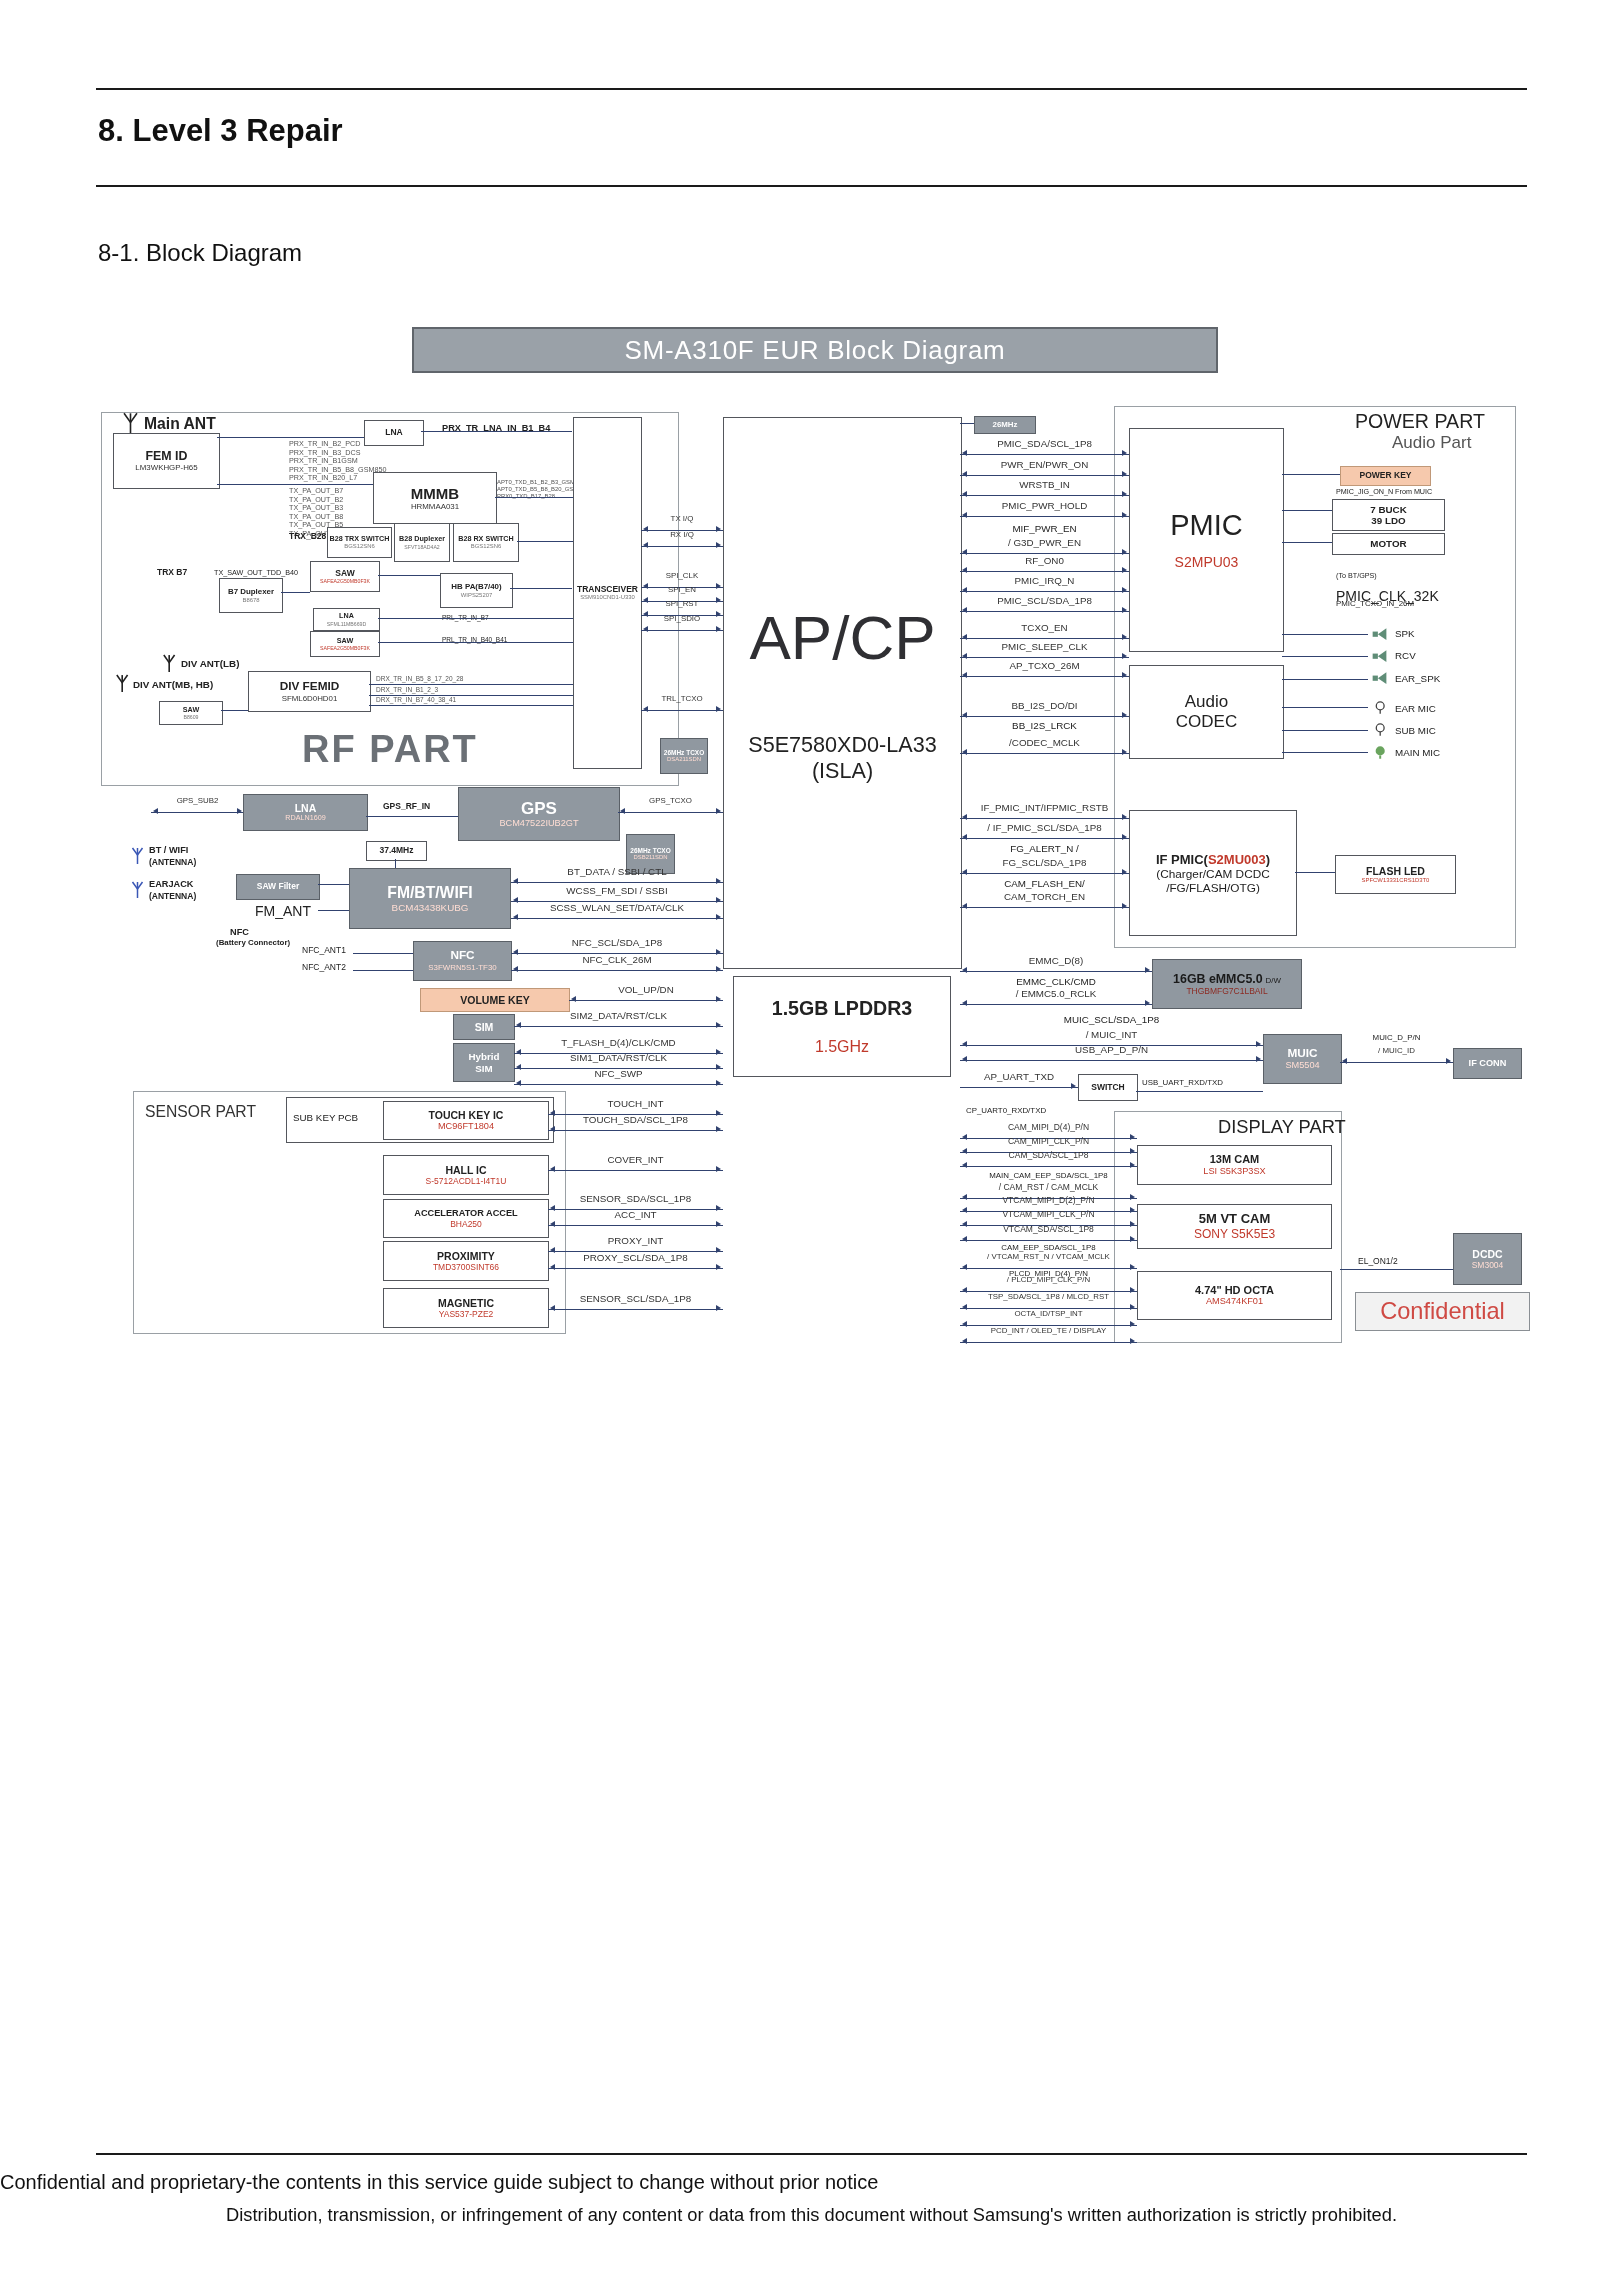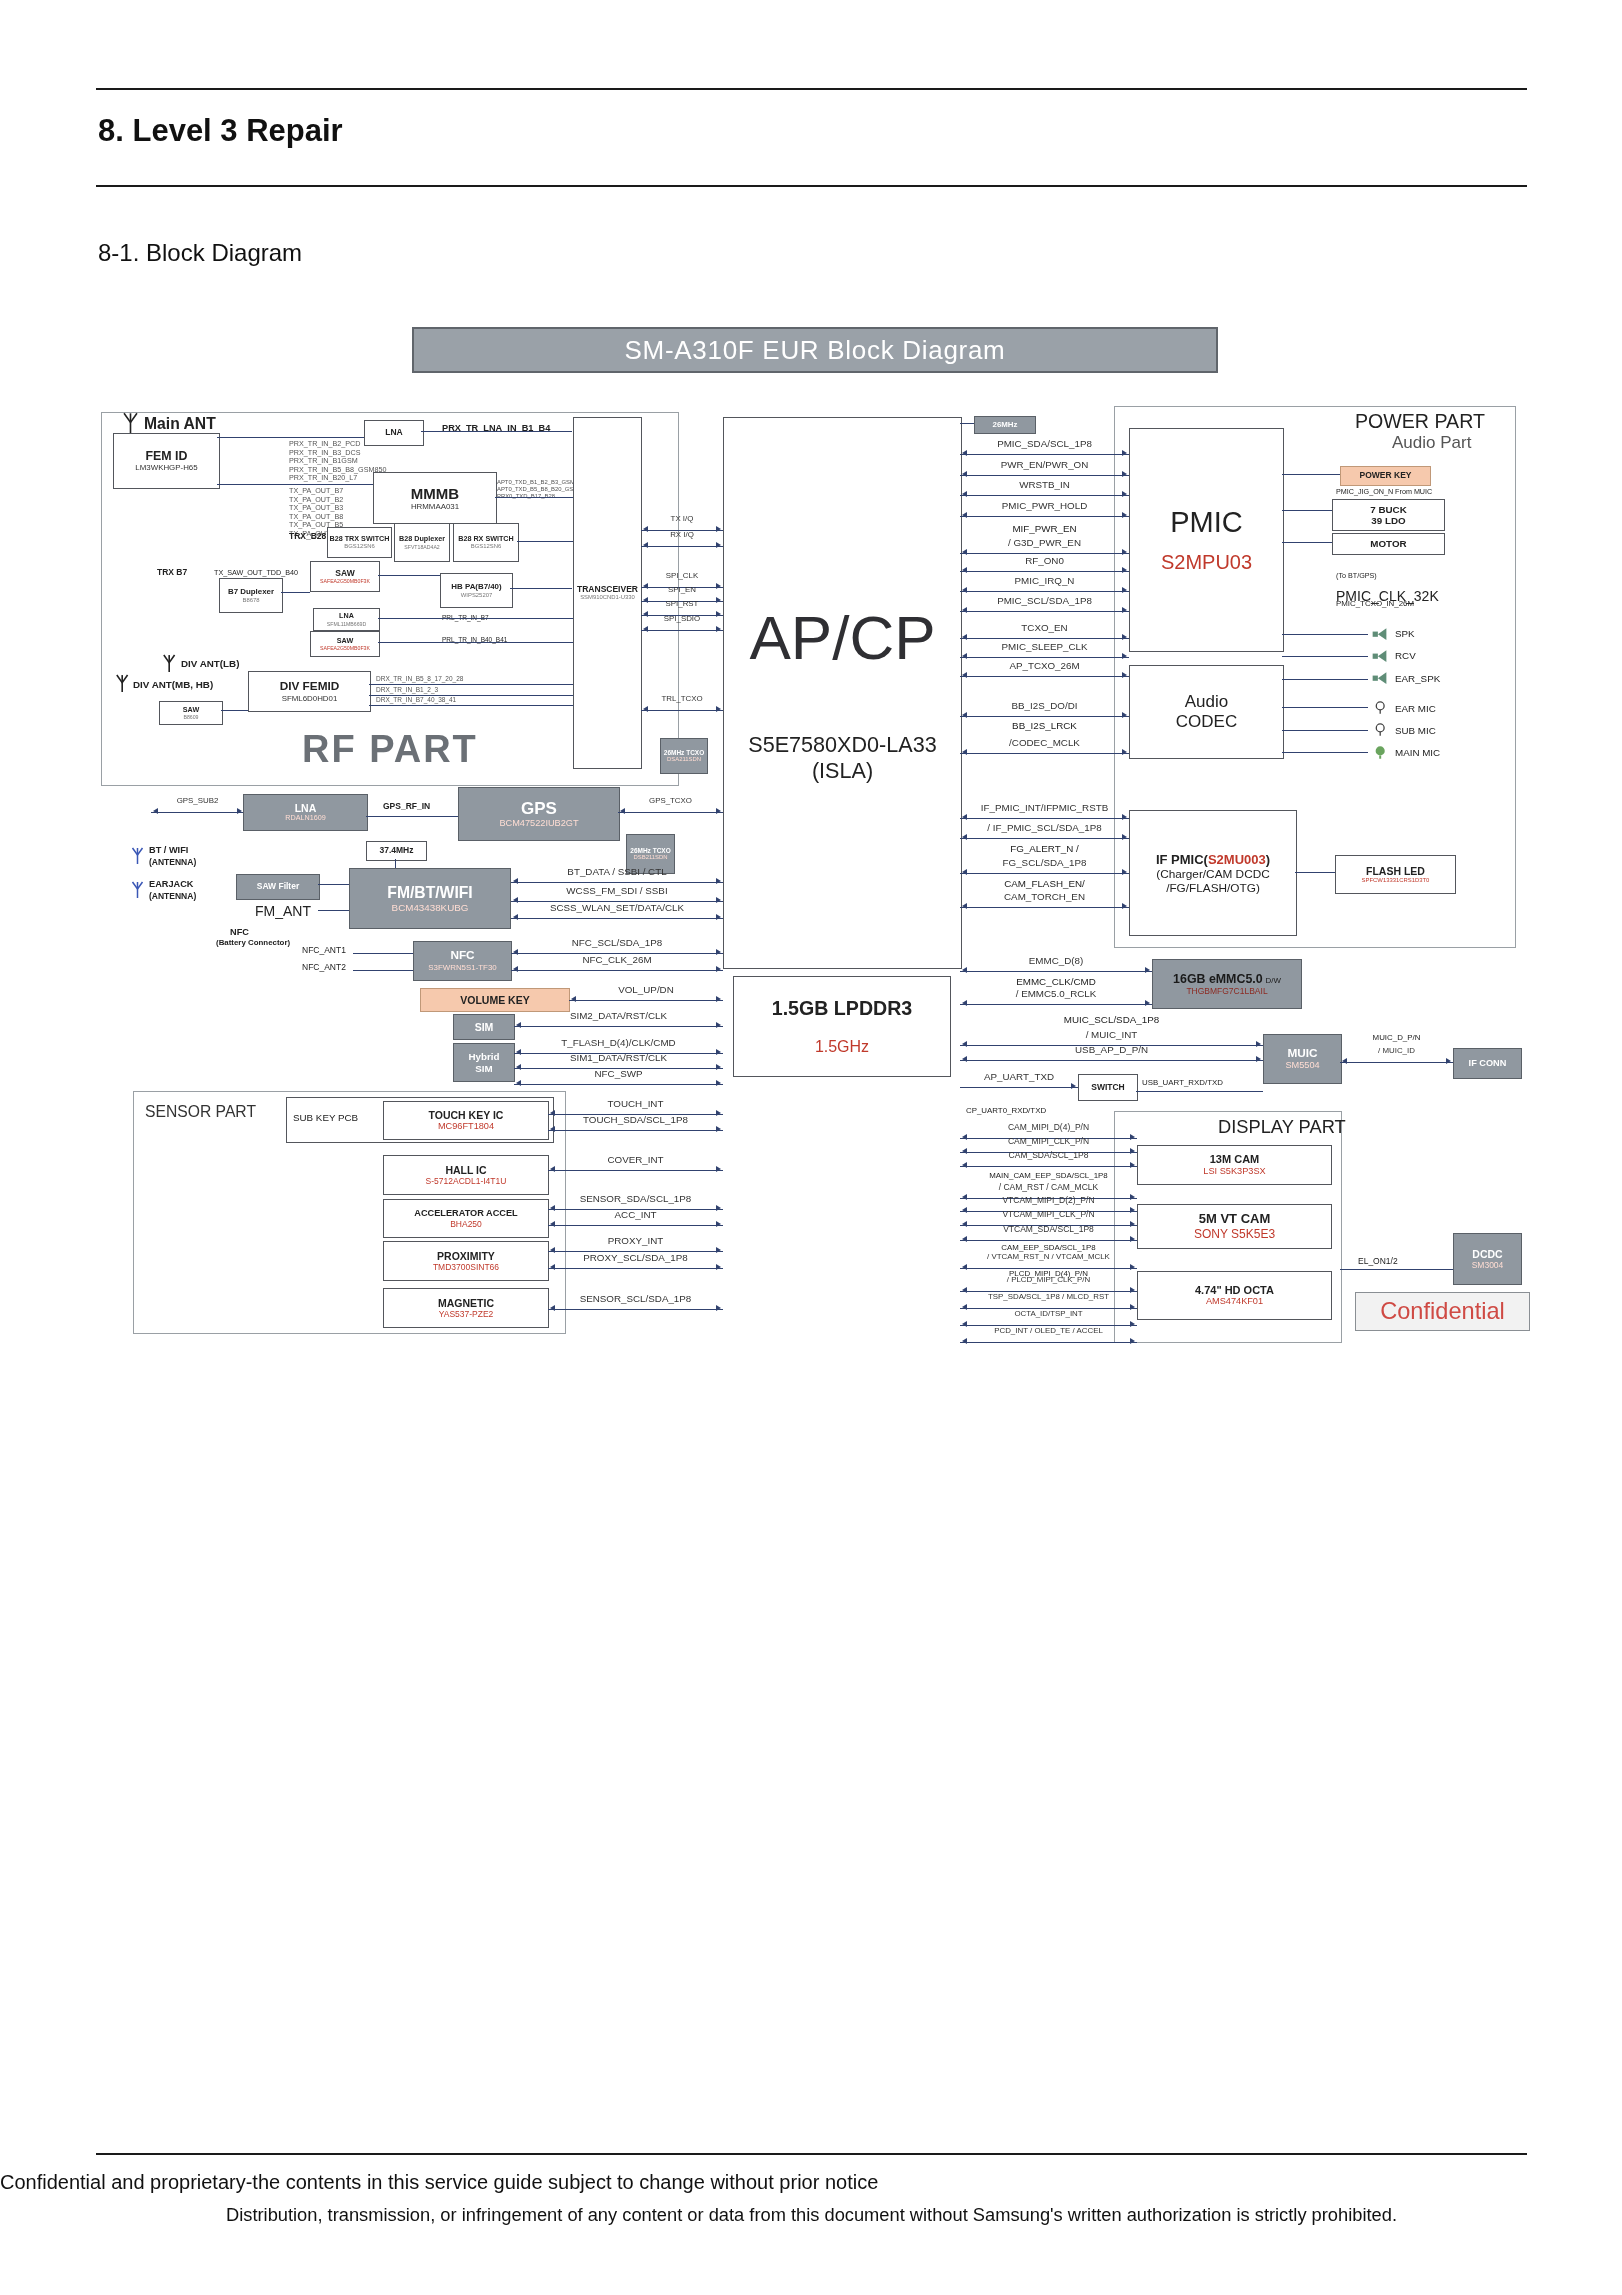--- a/index.html
+++ b/index.html
@@ -393,21 +393,21 @@
       <span class="t">SENSOR_SCL/SDA_1P8</span>
       <span class="ln"></span>
     </div>
 
   <div class="sect" style="left:1114px;top:406px;width:400px;height:540px"></div>
   <div class="lbl" style="left:1355px;top:410px;font-size:19.6px;color:#222">POWER PART</div>
   <div class="lbl" style="left:1392px;top:433px;font-size:17px;color:#555">Audio Part</div>
 
   <div class="bx" style="left:1129px;top:428px;width:153px;height:222px">
     <div class="t1" style="font-size:29px;font-weight:normal">PMIC</div>
-    <div class="t2 red" style="font-size:20px;margin-top:11px">S2MPU03</div>
+    <div class="t2 red" style="font-size:14px;margin-top:11px">S2MPU03</div>
   </div>
   <div class="bx" style="left:1129px;top:665px;width:153px;height:92px">
     <div class="t1" style="font-size:17px;font-weight:normal">Audio</div>
     <div class="t1" style="font-size:17px;font-weight:normal">CODEC</div>
   </div>
 
   <div class="sig" style="left:960px;top:438px;width:169px">
       <span class="t blue">PMIC_SDA/SCL_1P8</span>
       <span class="ln"></span>
     </div>
@@ -650,21 +650,21 @@
     </div>
   <div class="sig" style="left:960px;top:1292px;width:177px">
       <span class="t red" style="font-size:7.9px">TSP_SDA/SCL_1P8 / MLCD_RST</span>
       <span class="ln"></span>
     </div>
   <div class="sig" style="left:960px;top:1309px;width:177px">
       <span class="t blue" style="font-size:7.9px">OCTA_ID/TSP_INT</span>
       <span class="ln"></span>
     </div>
   <div class="sig" style="left:960px;top:1326px;width:177px">
-      <span class="t" style="font-size:7.9px">PCD_INT / OLED_TE / ACCEL</span>
+      <span class="t" style="font-size:7.9px">PCD_INT / OLED_TE / DISPLAY</span>
       <span class="ln"></span>
     </div>
 
   <div class="lbl" style="left:1358px;top:1256px;font-size:8.5px">EL_ON1/2</div>
   <div class="conn" style="left:1340px;top:1269px;width:113px"></div>
   <div class="bx gy" style="left:1453px;top:1233px;width:67px;height:50px">
     <div class="t1" style="font-size:10.5px">DCDC</div>
     <div class="t2 pt" style="font-size:8.5px">SM3004</div>
   </div>
   <div class="confid">Confidential</div>

